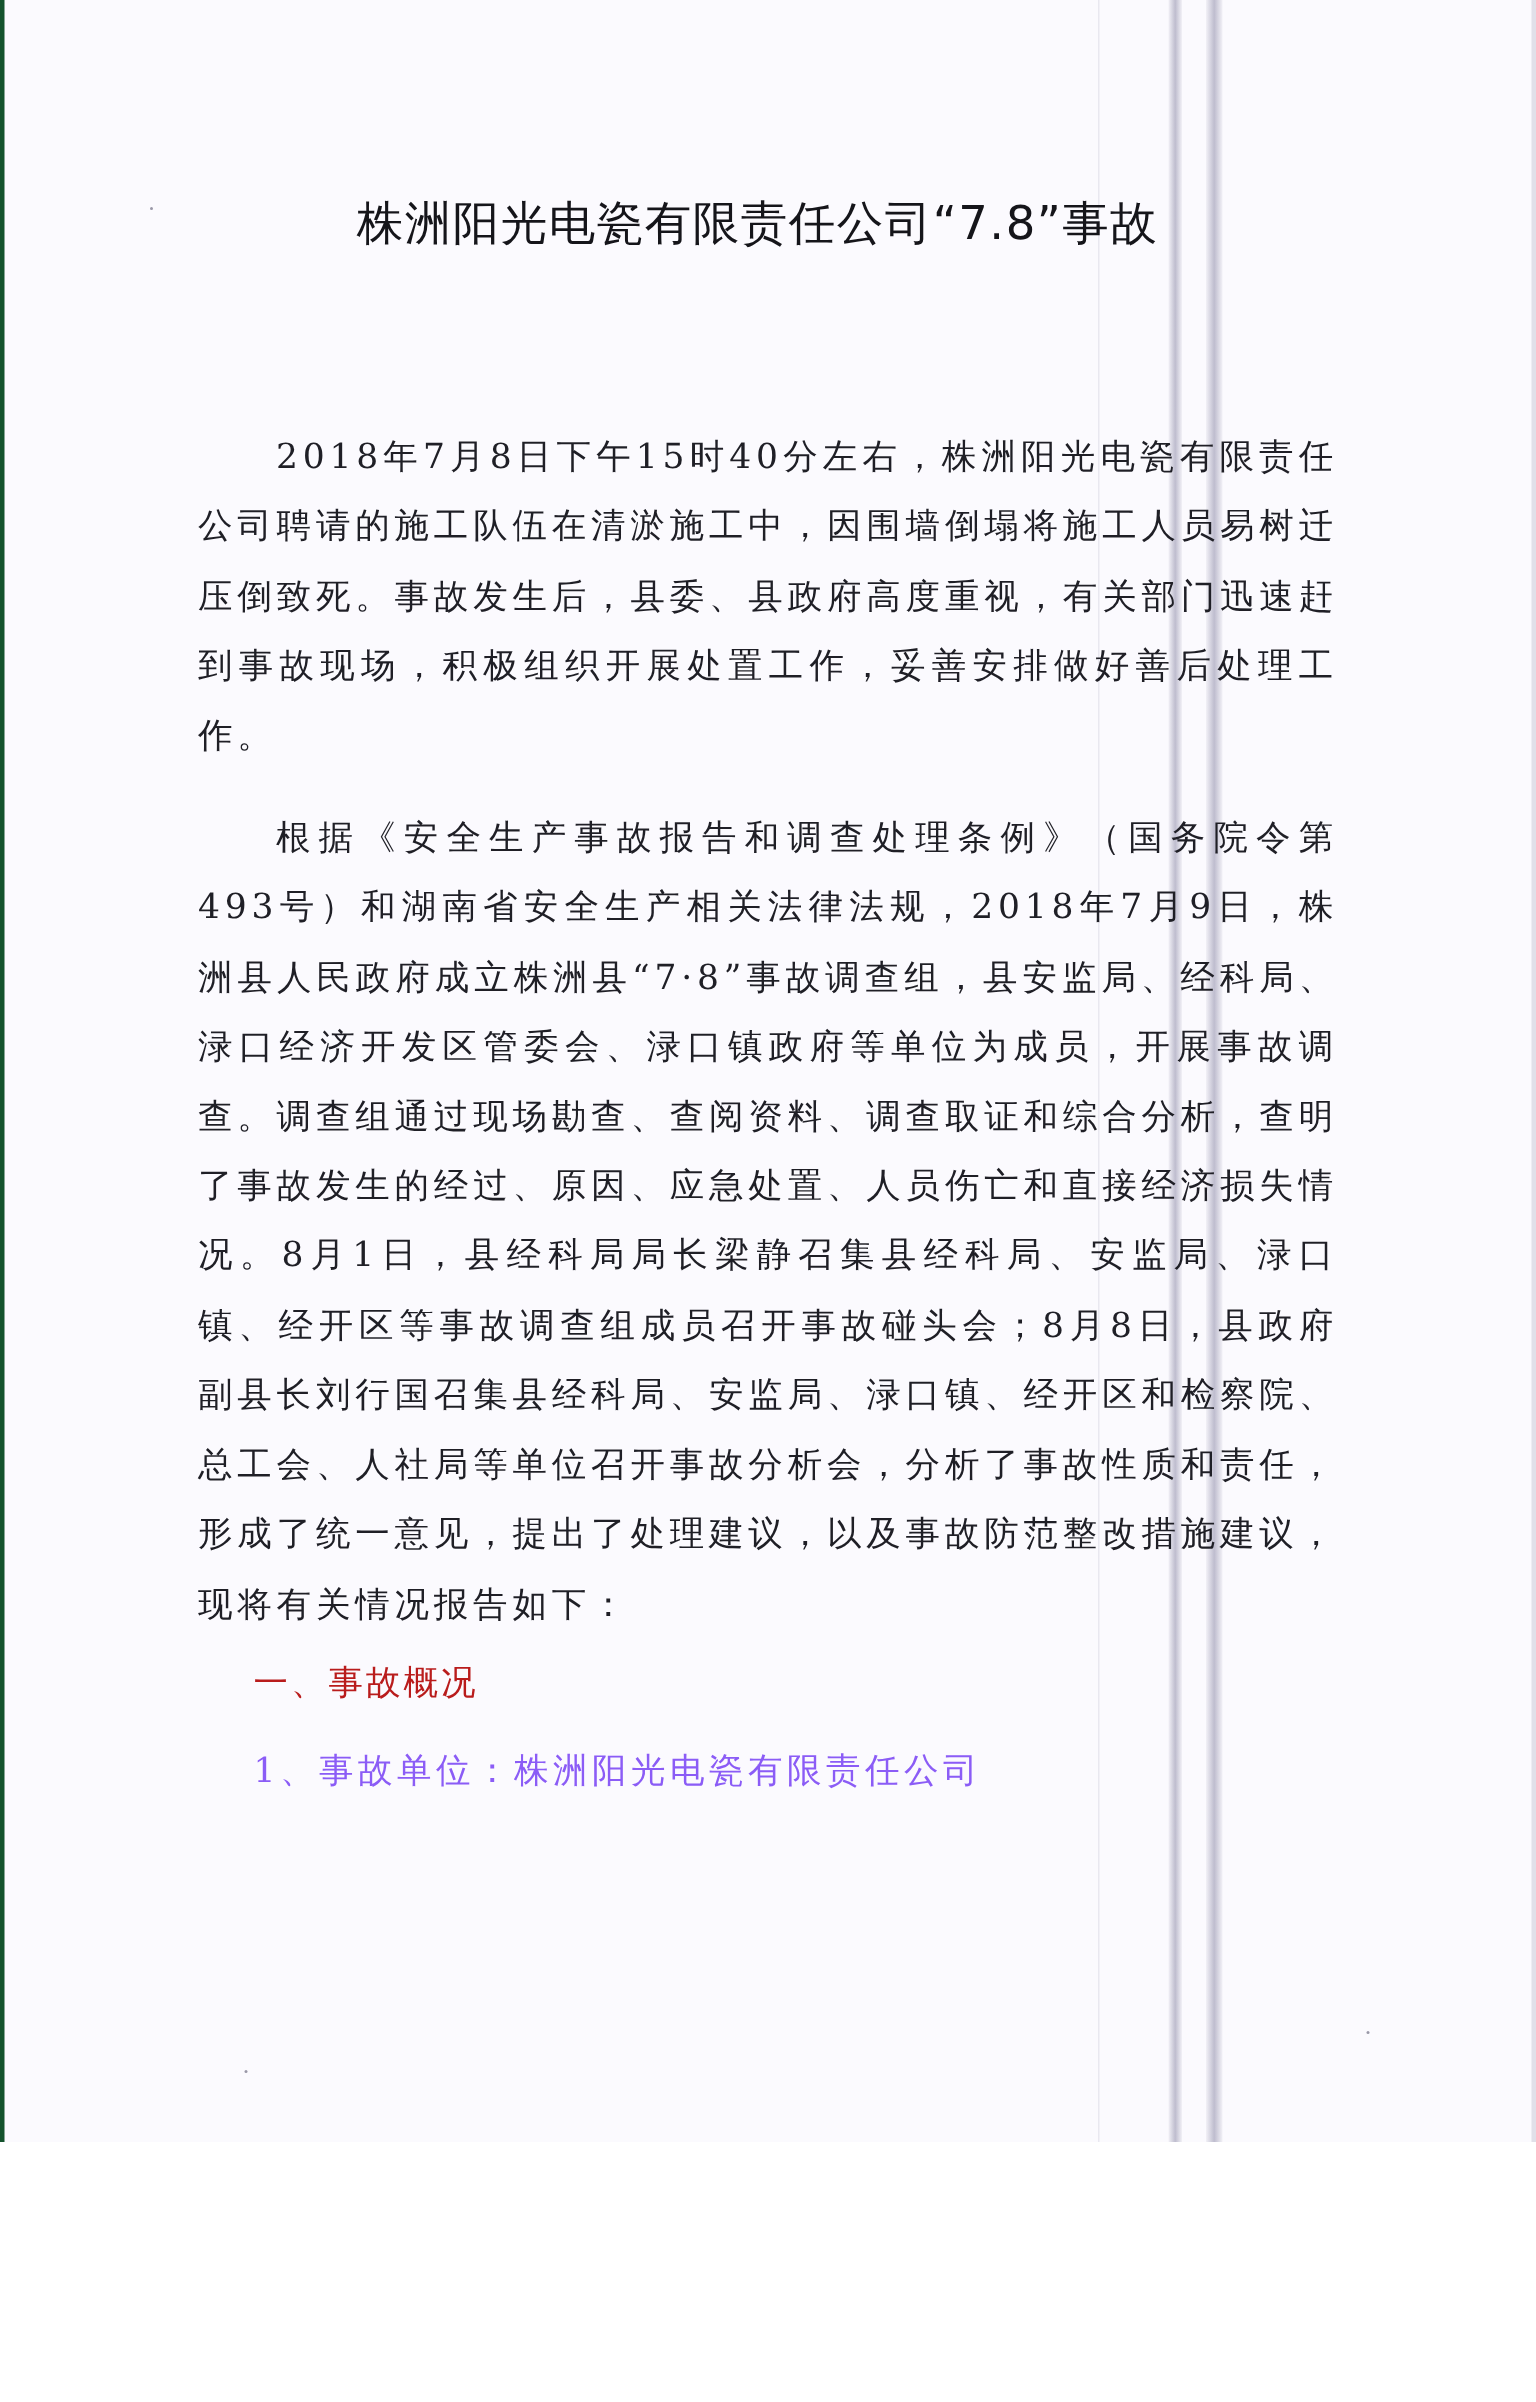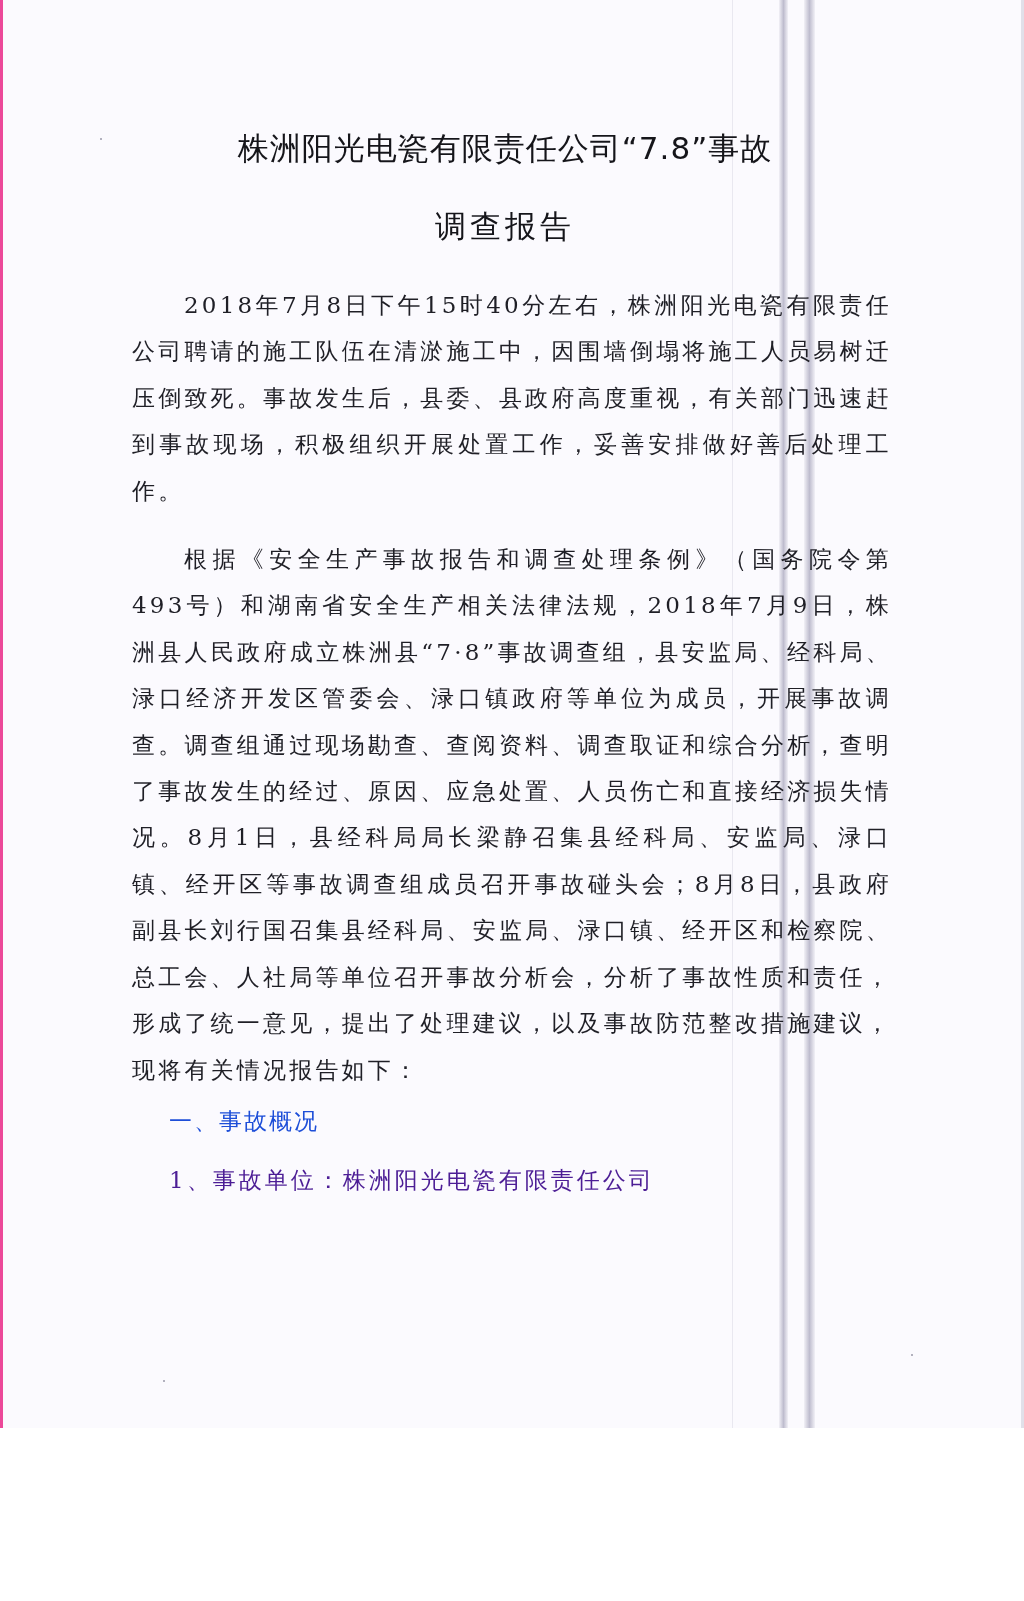--- a/index.html
+++ b/index.html
@@ -15,21 +15,21 @@
       font-family: "DejaVu Sans", "Liberation Sans", sans-serif;
       color: #1e1e24;
     }
     .scan-page {
       position: absolute;
       left: 0;
       top: 0;
       width: 1021px;
       height: 1428px;
       background: #fbfafe;
-      border-left: 3px solid #ec4899;
+      border-left: 3px solid #14532d;
       box-sizing: border-box;
     }
     .fold-line {
       position: absolute;
       top: 0;
       height: 1428px;
       background: linear-gradient(to right, rgba(190,188,205,0.15), rgba(170,168,190,0.75), rgba(190,188,205,0.15));
     }
     .fold-line.a { left: 776px; width: 9px; }
     .fold-line.b { left: 801px; width: 11px; }
@@ -77,29 +77,29 @@
       text-align-last: left;
     }
     .para + .para { margin-top: 22px; }
     .section-heading {
       position: absolute;
       left: 166px;
       top: 1106px;
       font-family: "DejaVu Sans", "Liberation Sans", sans-serif;
       font-size: 23px;
       letter-spacing: 2px;
-      color: #1d4ed8;
+      color: #b91c1c;
     }
     .item {
       position: absolute;
       left: 166px;
       font-family: "DejaVu Serif", "Liberation Serif", serif;
       font-size: 23px;
       letter-spacing: 3px;
-      color: #4c1d95;
+      color: #8b5cf6;
       white-space: nowrap;
     }
     .item.i1 { top: 1165px; }
     .item.i2 { top: 1222px; }
     .speck {
       position: absolute;
       width: 2px;
       height: 2px;
       background: #9a98a8;
       border-radius: 1px;
@@ -112,21 +112,20 @@
   <div class="fold-faint"></div>
   <div class="fold-line a"></div>
   <div class="fold-line b"></div>
   <div class="fold-faint r"></div>
 
   <div class="speck" style="left:97px;top:138px;"></div>
   <div class="speck" style="left:160px;top:1380px;"></div>
   <div class="speck" style="left:908px;top:1354px;"></div>
 
   <div class="title-line l1">株洲阳光电瓷有限责任公司“7.8”事故</div>
-  <div class="title-line l2">调查报告</div>
 
   <div class="body-text">
     <p class="para">2018年7月8日下午15时40分左右，株洲阳光电瓷有限责任公司聘请的施工队伍在清淤施工中，因围墙倒塌将施工人员易树迁压倒致死。事故发生后，县委、县政府高度重视，有关部门迅速赶到事故现场，积极组织开展处置工作，妥善安排做好善后处理工作。</p>
     <p class="para">根据《安全生产事故报告和调查处理条例》（国务院令第493号）和湖南省安全生产相关法律法规，2018年7月9日，株洲县人民政府成立株洲县“7·8”事故调查组，县安监局、经科局、渌口经济开发区管委会、渌口镇政府等单位为成员，开展事故调查。调查组通过现场勘查、查阅资料、调查取证和综合分析，查明了事故发生的经过、原因、应急处置、人员伤亡和直接经济损失情况。8月1日，县经科局局长梁静召集县经科局、安监局、渌口镇、经开区等事故调查组成员召开事故碰头会；8月8日，县政府副县长刘行国召集县经科局、安监局、渌口镇、经开区和检察院、总工会、人社局等单位召开事故分析会，分析了事故性质和责任，形成了统一意见，提出了处理建议，以及事故防范整改措施建议，现将有关情况报告如下：</p>
   </div>
 
   <div class="section-heading">一、事故概况</div>
   <div class="item i1">1、事故单位：株洲阳光电瓷有限责任公司</div>
 </div>
 

